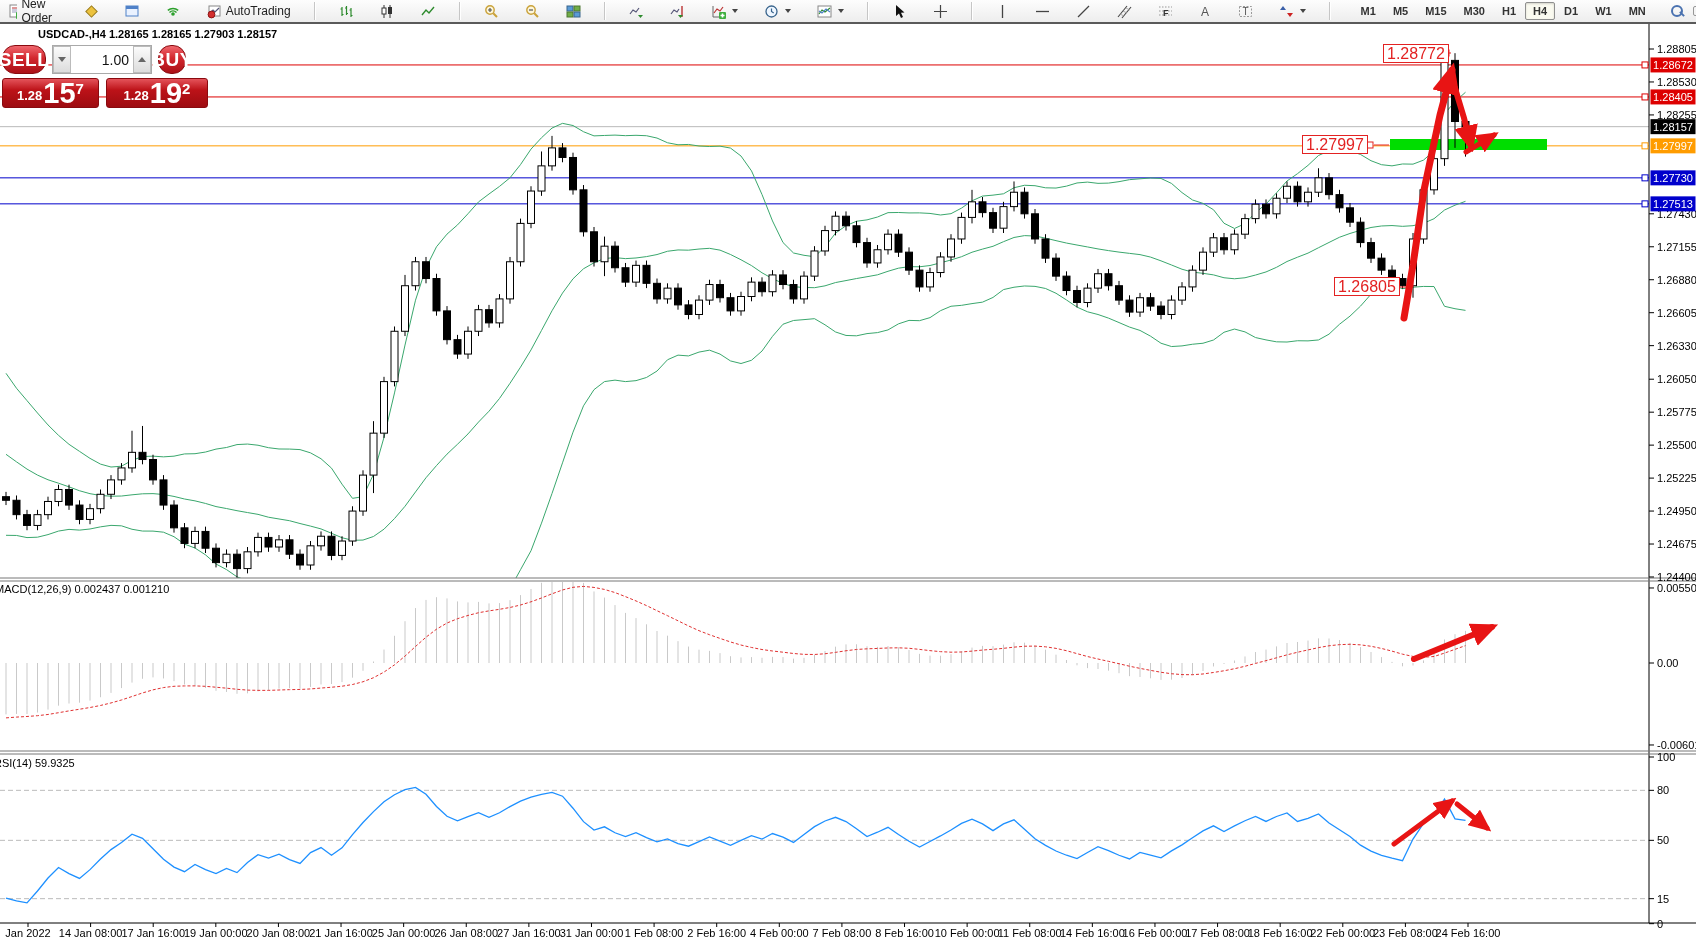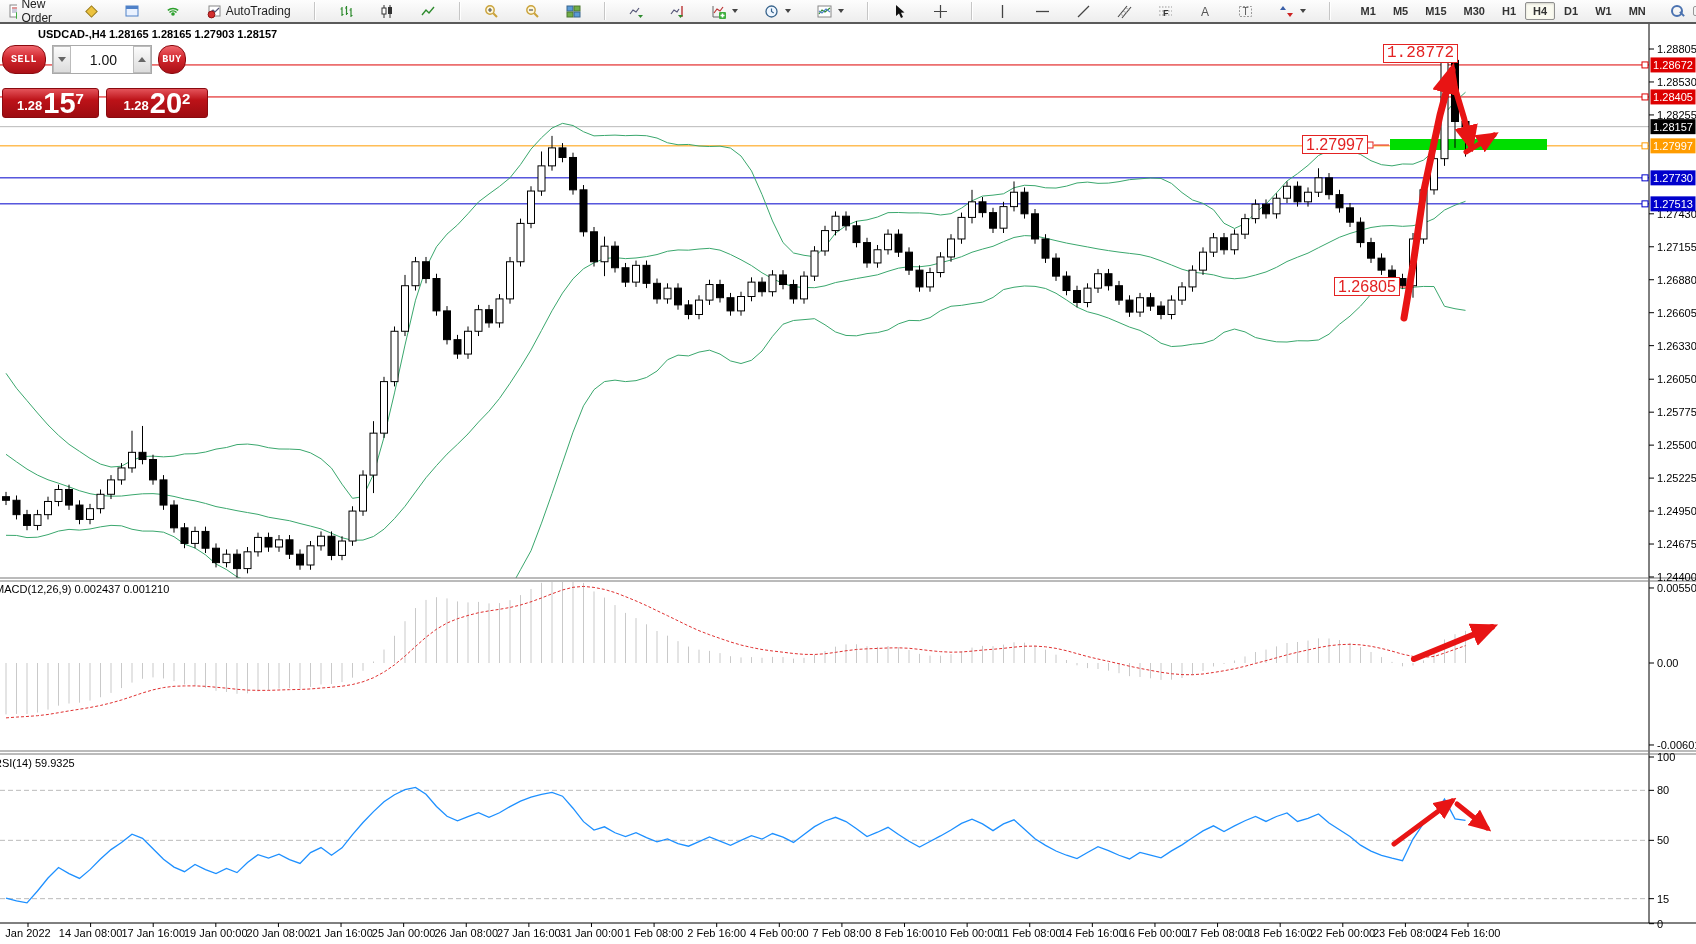--- a/index.html
+++ b/index.html
@@ -40,32 +40,32 @@
   
   #cv { position:absolute; left:0; top:0; z-index:1; }
   .chart-title { position:absolute; left:6px; top:28px; font-size:11px; font-weight:bold; color:#000; z-index:5;margin-left:32px; }
   .ind-label { position:absolute; font-size:11px; color:#000; z-index:5; }
   .callout { position:absolute; z-index:12; background:#fff; border:1px solid #e32222; color:#e32222;
      font-size:16px; line-height:17px; padding:0 3px; white-space:nowrap; }
   
   .trade-panel { position:absolute; left:2px; top:45px; width:208px; z-index:20; font-family:"Liberation Sans",sans-serif; }
   .tp-row1 { position:relative; height:31px; }
   .btn-red { background:linear-gradient(#f0676e,#d2272e 45%,#ab1016); color:#fff; border:1px solid #8a0a0f;
-     border-radius:13px; font-weight:bold; font-size:10px; letter-spacing:.5px;
-     display:flex; align-items:center; justify-content:center;font-family:Liberation Mono, monospace; }
+     border-radius:13px; font-weight:bold; font-size:19px; letter-spacing:.5px;
+     display:flex; align-items:center; justify-content:center; }
   .sell-btn { position:absolute; left:0; top:0; width:44px; height:29px; }
   .buy-btn  { position:absolute; left:156px; top:0; width:28px; height:29px; }
   .stepper { position:absolute; left:50px; top:0; width:100px; height:29px; display:flex;
      border:1px solid #a9a9a9; background:#fff; }
   .step-btn { width:18px; background:linear-gradient(#fbfbfb,#dcdcdc); border:1px solid #bbb;
      display:flex; align-items:center; justify-content:center; }
   .tri-up { width:0;height:0;border-left:4px solid transparent;border-right:4px solid transparent;border-bottom:5px solid #666; }
   .tri-dn { width:0;height:0;border-left:4px solid transparent;border-right:4px solid transparent;border-top:5px solid #666; }
-  .vol-input { width:62px; border:none; outline:none; font-size:14px; text-align:right; padding-right:16px; color:#111; }
-  .tp-row2 { position:relative; height:30px; margin-top:12px; }
+  .vol-input { width:62px; border:none; outline:none; font-size:14px; text-align:right; padding-right:4px; color:#111; }
+  .tp-row2 { position:relative; height:30px; margin-top:2px; }
   .price-box { position:absolute; top:0; height:30px; color:#fff; border-radius:3px; border:1px solid #8a0a0f;
      background:linear-gradient(#e4535a,#bc1218 40%,#9d0c11);
      display:flex; align-items:flex-end; justify-content:center; padding:0 2px 1px 2px; }
   .pb-sell { left:0; width:97px; }
   .pb-buy { left:104px; width:102px; }
   .pb-small { font-size:13px; font-weight:bold; margin:0 1px 3px 0; }
   .pb-big { font-size:29px; font-weight:bold; line-height:26px; }
   .pb-sup { font-size:15px; font-weight:bold; align-self:flex-start; margin-top:1px; }
   
   .ic { display:block; }
@@ -858,21 +858,21 @@
       <polyline points="1404,318 1413,265 1424,190 1440,115 1452,70" fill="none" stroke="#e81414" stroke-width="7" stroke-linecap="round" marker-end="url(#ah)"></polyline>
       <polyline points="1455,88 1464,118 1471,146" fill="none" stroke="#e81414" stroke-width="6" stroke-linecap="round" marker-end="url(#ah)"></polyline>
       <polyline points="1466,152 1494,135" fill="none" stroke="#e81414" stroke-width="5" stroke-linecap="round" marker-end="url(#ah)"></polyline>
     </g>
   </svg>
 
 <div class="chart-title">USDCAD-,H4 1.28165 1.28165 1.27903 1.28157</div>
 <div class="ind-label" style="left:-5px; top:583px;">MACD(12,26,9) 0.002437 0.001210</div>
 <div class="ind-label" style="left:-6px; top:757px;">RSI(14) 59.9325</div>
 
-<div class="callout" id="callout-0" style="left: 1383px; top: 44px; font-family: Liberation Mono, monospace;">1.28772</div>
+<div class="callout" id="callout-0" style="left: 1383px; top: 44px;">1.28772</div>
 <div class="callout" id="callout-1" style="left: 1302px; top: 135px;">1.27997</div>
 <div class="callout" id="callout-2" style="left: 1334px; top: 277px;">1.26805</div>
 
 <div class="trade-panel">
   <div class="tp-row1">
     <div class="btn-red sell-btn">SELL</div>
     <div class="stepper">
       <div class="step-btn">
           <span class="tri-dn"></span>
         </div>
@@ -884,17 +884,17 @@
     <div class="btn-red buy-btn">BUY</div>
   </div>
   <div class="tp-row2">
     <div class="price-box pb-sell">
       <span class="pb-small">1.28</span>
       <span class="pb-big">15</span>
       <span class="pb-sup">7</span>
     </div>
     <div class="price-box pb-buy">
       <span class="pb-small">1.28</span>
-      <span class="pb-big">20</span>
+      <span class="pb-big">19</span>
       <span class="pb-sup">2</span>
     </div>
   </div>
 </div>
 
 </body></html>

